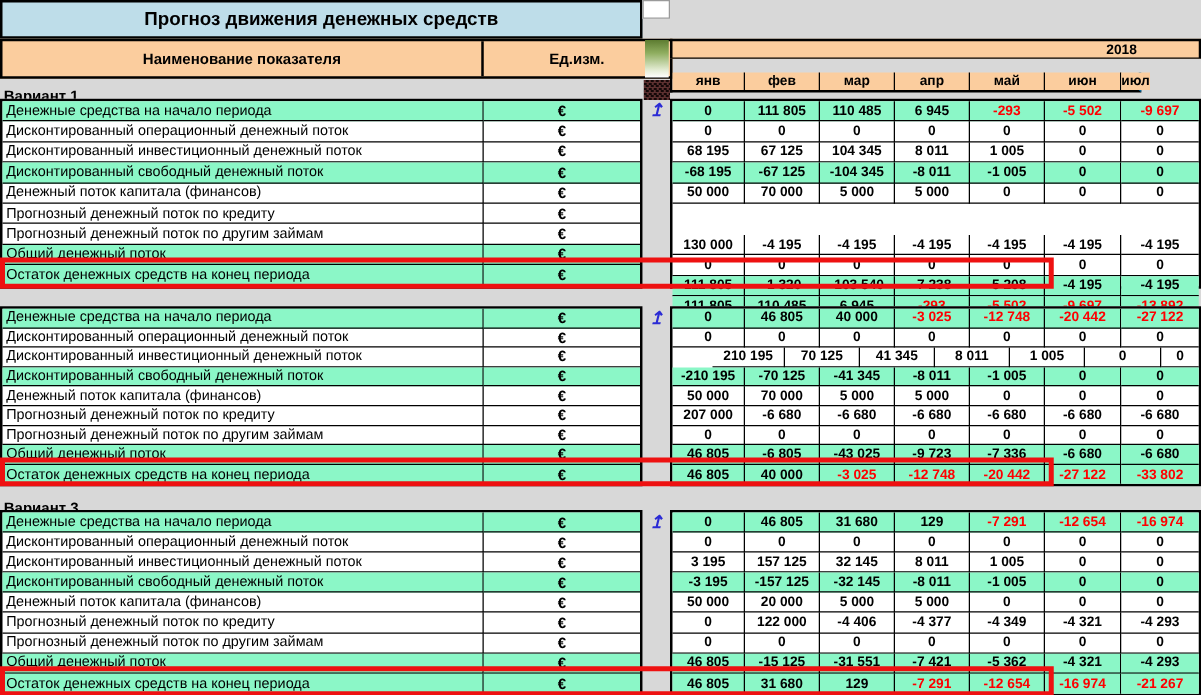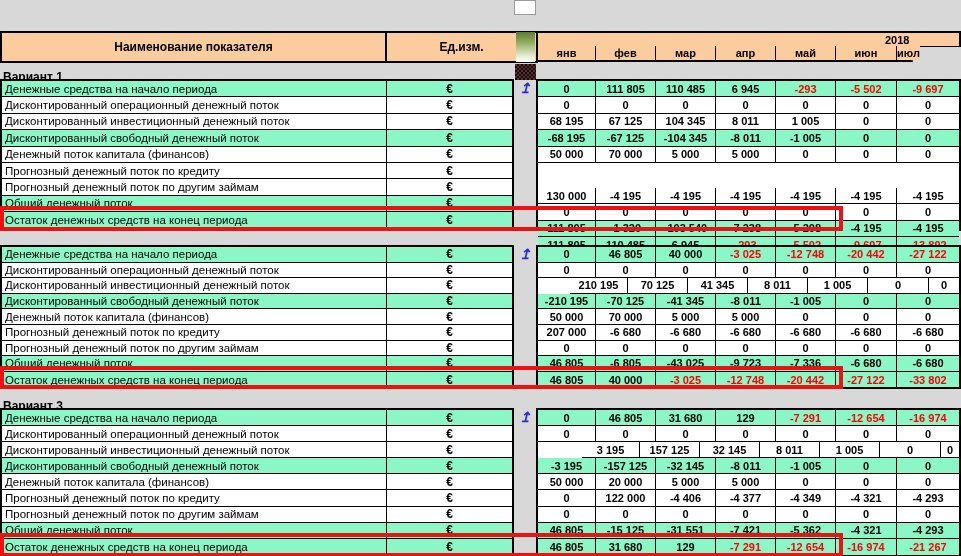--- a/index.html
+++ b/index.html
@@ -17,21 +17,21 @@
   
   #hdr-left{left:0;top:31px;width:538px;height:32px;background:var(--header-bg,#fbcd9e);
             border:2px solid #000;display:grid;grid-template-columns:385px 1fr}
   #hdr-left>div{display:flex;align-items:center;justify-content:center;font-weight:bold;font-size:12px}
   #hdr-name{border-right:2px solid #000}
 
   
   #year-row{left:536px;top:31px;width:425px;height:16px;background:var(--header-bg,#fbcd9e);
             border:2px solid #000;border-bottom:1px solid #000}
   #year-label{position:absolute;left:347px;top:1px;font-weight:bold;font-size:11px}
-  #months-row{left:536px;top:46px;width:377px;height:16px;display:grid;
+  #months-row{left:536px;top:58px;width:377px;height:16px;display:grid;
               grid-template-columns:58px 60px 60px 60px 60px 61px 1fr;
               border-left:2px solid #000;border-right:2px solid #0369a1;border-bottom:2px solid #000}
   .month-cell{background:var(--header-bg,#fbcd9e);border-right:1px solid #000;
               display:flex;align-items:center;justify-content:center;font-weight:bold;font-size:11px}
   .month-cell:last-child{border-right:none}
 
   
   #grad-strip{left:516px;top:32px;width:19px;height:30px;
               background:linear-gradient(to bottom,#5d7c31 0%,#8fae60 35%,#e4ecd4 80%,#ffffff 100%)}
   #checker{left:515px;top:64px;width:21px;height:16px;
@@ -66,20 +66,21 @@
           cursor:pointer}
 
   .hl-rect{position:absolute;left:0;width:843px;border:4px solid var(--hl,#ee1111);
            background:transparent;z-index:50;pointer-events:none}
 </style>
 </head>
 <body>
 
 <div id="app" style="--page-bg: #d8d8d8; --title-bg: #bedde9; --header-bg: #fbcd9e; --green: #8bf7c7; --red: #fe0000; --hl: #ee1111; --arrow-blue: #2b2bd5;">
 
+  <div id="title" class="abs">Прогноз движения денежных средств</div>
 
   <div id="hdr-left" class="abs">
     <div id="hdr-name">Наименование показателя</div>
     <div id="hdr-unit">Ед.изм.</div>
   </div>
 
   <div id="white-cell" class="abs"></div>
   <div id="grad-strip" class="abs"></div>
   <div id="checker" class="abs"></div>
 
@@ -393,21 +394,21 @@
         </div>
         <div class="vrow" style="height: 16.1px;">
           <div class="vcell">0</div>
           <div class="vcell">0</div>
           <div class="vcell">0</div>
           <div class="vcell">0</div>
           <div class="vcell">0</div>
           <div class="vcell">0</div>
           <div class="vcell">0</div>
         </div>
-        <div class="vrow" style="height: 16.1px; padding-left: 44px;">
+        <div class="vrow" style="height: 16.1px;">
           <div class="vcell">3 195</div>
           <div class="vcell">157 125</div>
           <div class="vcell">32 145</div>
           <div class="vcell">8 011</div>
           <div class="vcell">1 005</div>
           <div class="vcell">0</div>
           <div class="vcell">0</div>
         </div>
         <div class="vrow" style="height: 16.1px;">
           <div class="vcell green">-3 195</div>

